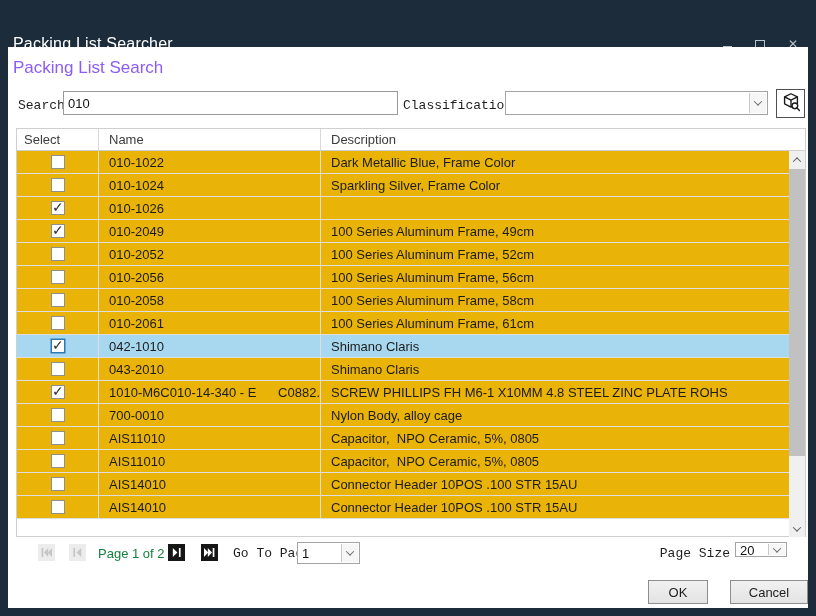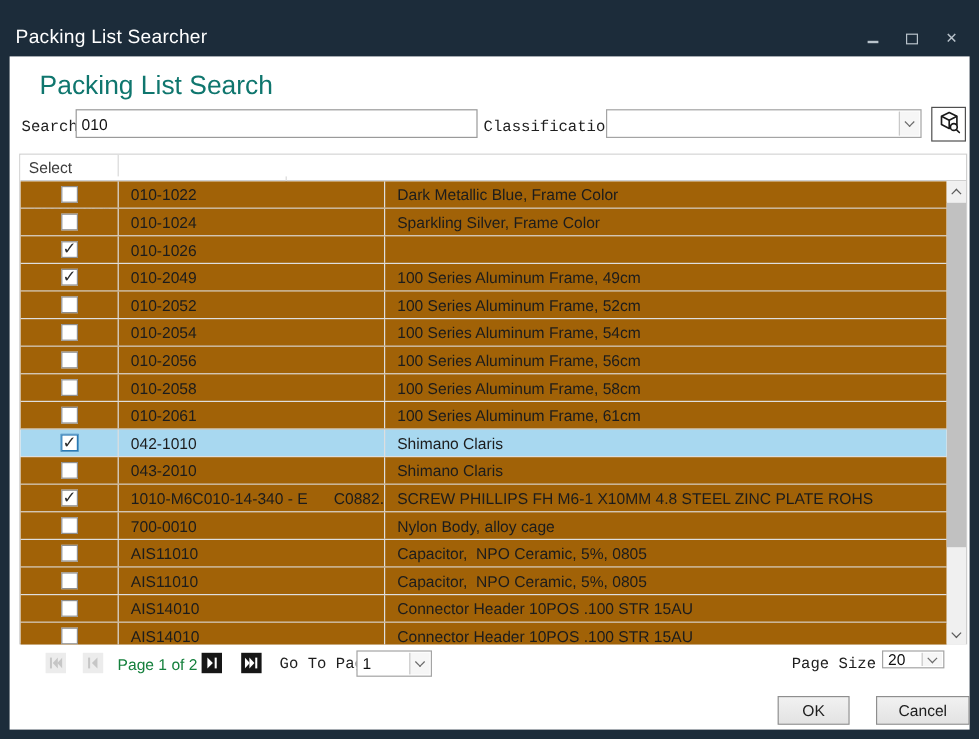--- a/index.html
+++ b/index.html
@@ -2,55 +2,55 @@
 <html><head>
 <meta charset="utf-8">
 <style>
   * { margin:0; padding:0; box-sizing:border-box; }
   html,body { width:816px; height:616px; background:#1c2c3a; }
   body { font-family:"Liberation Sans", sans-serif; overflow:hidden; }
 
   .window { position:relative; width:816px; height:616px; background:#1c2c3a; }
 
   
-  .titlebar { position:absolute; left:0; top:0; width:816px; height:59px;text-align:right; }
+  .titlebar { position:absolute; left:0; top:12px; width:816px; height:59px;text-align:right; }
   .title-text { position:absolute; left:13px; top:23px; color:#ffffff; font-size:16px; font-weight:400; letter-spacing:0.2px; }
   .win-controls { position:absolute; right:16px; top:24px; display:flex; gap:19px; align-items:center; height:16px; }
   .win-btn { width:14px; height:14px; display:flex; align-items:center; justify-content:center; color:#b9c3cb; cursor:default; }
   .min-glyph { width:9px; height:2px; background:#b9c3cb; margin-top:6px; }
   .max-glyph { width:10px; height:9px; border:1.6px solid #b9c3cb; }
   .close-glyph { font-size:12px; line-height:12px; color:#b9c3cb; }
 
   
   .content { position:absolute; left:8px; top:47px; width:800px; height:561px; background:#ffffff; }
 
-  .heading { position:absolute; left:5px; top:11px; font-size:22px; color:#0f766e; font-weight:300;margin-left:20px; }
+  .heading { position:absolute; left:5px; top:11px; font-size:17px; color:#8b5cf6; font-weight:300; }
 
   
   .lbl { font-size:13px; color:#1e1e1e;font-family:Liberation Mono, monospace; }
   .search-label { position:absolute; left:10px; top:51px; }
   .search-input { position:absolute; left:55px; top:44px; width:335px; height:24px; border:1px solid #9a9a9a; font-family:"Liberation Sans",sans-serif; font-size:13px; color:#111; padding:0 4px; outline:none; background:#fff; }
   .class-label { position:absolute; left:395px; top:51px; }
   .combo { position:relative; background:#fff; border:1px solid #a4a4a4; }
   .combo .combo-value { position:absolute; left:4px; top:50%; transform:translateY(-50%); font-size:13px; color:#111; white-space:pre; }
   .combo .combo-btn { position:absolute; right:1px; top:1px; bottom:1px; width:17px; background:#f6f6f6; border-left:1px solid #c9c9c9; display:flex; align-items:center; justify-content:center; }
   .chev { width:6px; height:6px; border-left:1.6px solid #6b6b6b; border-bottom:1.6px solid #6b6b6b; transform:rotate(-45deg) translate(1px,-1px); }
   .class-combo { position:absolute; left:497px; top:44px; width:263px; height:24px; }
   .cube-btn { position:absolute; left:768px; top:42px; width:29px; height:29px; background:#fff; border:1px solid #4f4f4f; display:flex; align-items:center; justify-content:center; padding:0; cursor:default; }
 
   
   .grid { position:absolute; left:8px; top:81px; width:790px; height:409px; border:1px solid #cfcfcf; background:#fff; }
-  .grid-header { position:absolute; left:0; top:0; width:788px; height:22px; display:flex; border-bottom:1px solid #cfcfcf; background:#fff;flex-direction:column; }
+  .grid-header { position:absolute; left:0; top:0; width:788px; height:22px; display:flex; border-bottom:1px solid #cfcfcf; background:#fff; }
   .gh-cell { font-size:13px; color:#3c3c3c; padding:3px 0 0 7px; }
   .gh-select { width:82px; border-right:1px solid #d9d9d9; }
   .gh-name { width:222px; border-right:1px solid #d9d9d9; padding-left:10px; }
   .gh-desc { flex:1; padding-left:10px; }
 
   .grid-body { position:absolute; left:0; top:22px; width:772px; height:386px; overflow:hidden; }
-  .row { display:flex; height:23px; border-bottom:1px solid #dedede; background:#a16207; }
+  .row { display:flex; height:23px; border-bottom:1px solid #dedede; background:#eab308; }
   .row.selected { background:#a8d8f0; }
   .cell { font-size:13px; color:#1c1c1c; white-space:pre; overflow:hidden; }
   .cell-select { width:82px; border-right:1px solid #dedede; display:flex; align-items:center; justify-content:center; }
   .cell-name { width:222px; border-right:1px solid #dedede; padding:4px 4px 0 10px; }
   .cell-desc { flex:1; padding:4px 4px 0 10px; }
 
   .checkbox { width:14px; height:14px; border:1px solid #8f8f8f; background:#fff; position:relative; }
   .checkbox.focused { border-color:#2a7ab5; box-shadow:0 0 0 0.5px #2a7ab5; }
   .checkbox.checked::after { content:"✓"; position:absolute; left:0.5px; top:-3px; font-size:14px; color:#2b2b2b; }
 
@@ -168,27 +168,20 @@
   </div>
 
   <div class="row">
     <div class="cell cell-select">
       <span class="checkbox"></span>
     </div>
     <div class="cell cell-name">010-2052</div>
     <div class="cell cell-desc">100 Series Aluminum Frame, 52cm</div>
   </div>
 
-  <div class="row">
-    <div class="cell cell-select">
-      <span class="checkbox"></span>
-    </div>
-    <div class="cell cell-name">010-2054</div>
-    <div class="cell cell-desc">100 Series Aluminum Frame, 54cm</div>
-  </div>
 
   <div class="row">
     <div class="cell cell-select">
       <span class="checkbox"></span>
     </div>
     <div class="cell cell-name">010-2056</div>
     <div class="cell cell-desc">100 Series Aluminum Frame, 56cm</div>
   </div>
 
   <div class="row">

